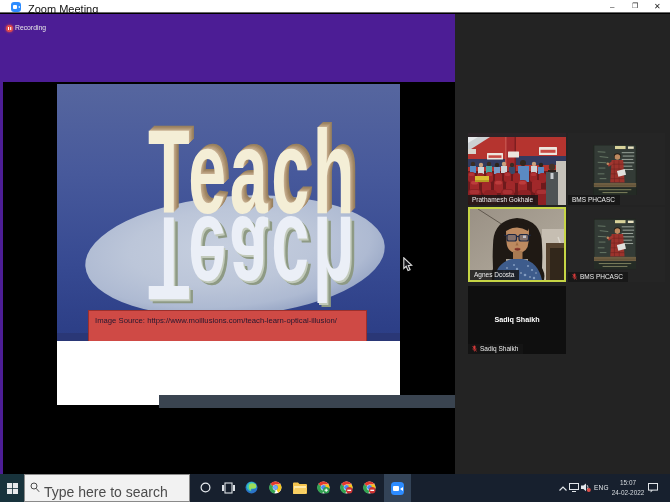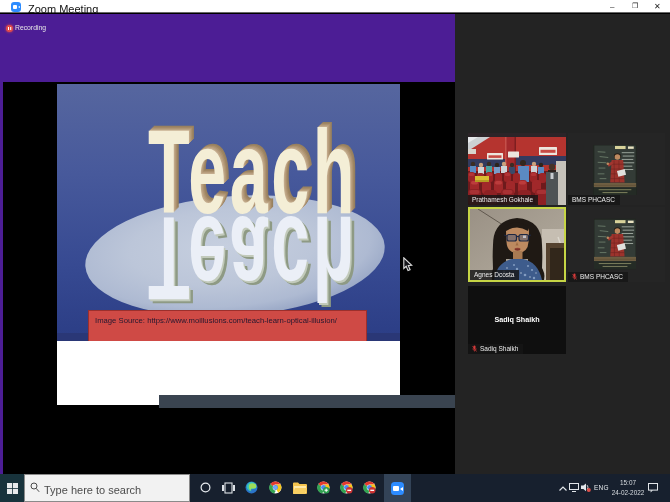--- a/index.html
+++ b/index.html
@@ -47,21 +47,21 @@
   #t2 { left:113px; top:119px; width:97px; height:72px; background:#252525; }
   #t3 { left:13px; top:193px; width:98px; height:75px; background:#8a8177; border:2px solid #c6d545; }
   #t4 { left:113px; top:193px; width:97px; height:75px; background:#252525; }
   #t5 { left:13px; top:272px; width:98px; height:68px; background:#0f0f0f; }
   #t6 { left:113px; top:272px; width:97px; height:68px; background:#0f0f0f; }
 
   
   #taskbar { left:0; top:474px; width:670px; height:28px; background:#17202e; }
   #startzone { left:0; top:0; width:24px; height:28px; background:#18333c; }
   #searchbox { left:24px; top:0px; width:166px; height:28px; background:#f2f2f2; border:1px solid #8a8a8a; }
-  #searchtext { left:44px; top:484px; font-size:11px; color:#4c4c4c; }
+  #searchtext { left:44px; top:484px; font-size:14px; color:#4c4c4c; }
   #zoomtask { left:384px; top:474px; width:27px; height:28px; background:#334357; }
   #clock { left:607px; top:478px; width:42px; text-align:center; color:#d8dce0; font-size:6.4px; line-height:9.5px;}
 </style>
 </head>
 <body>
 <div id="win">
 
   <div id="titlebar" class="abs"></div>
   <div id="zicon" class="abs"></div>
   <div id="ttitle" class="abs">Zoom Meeting</div>

